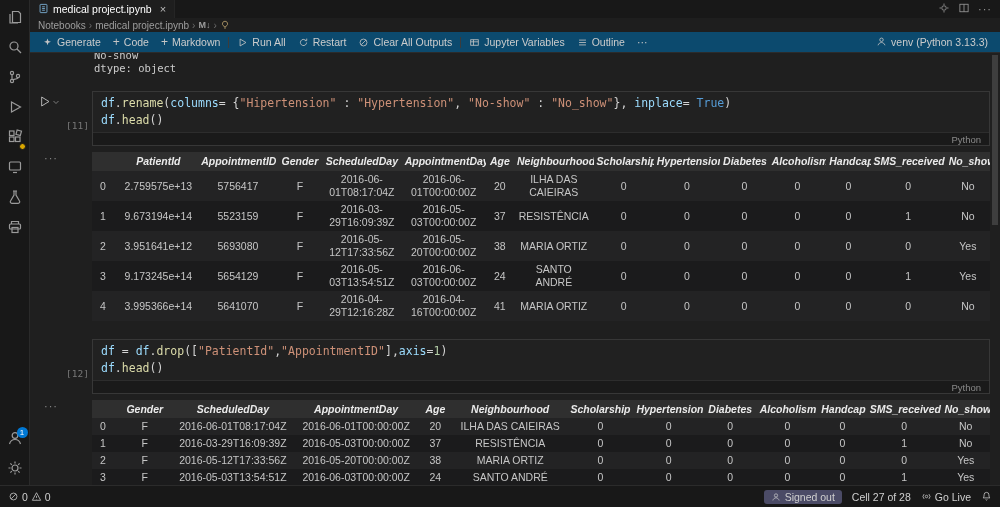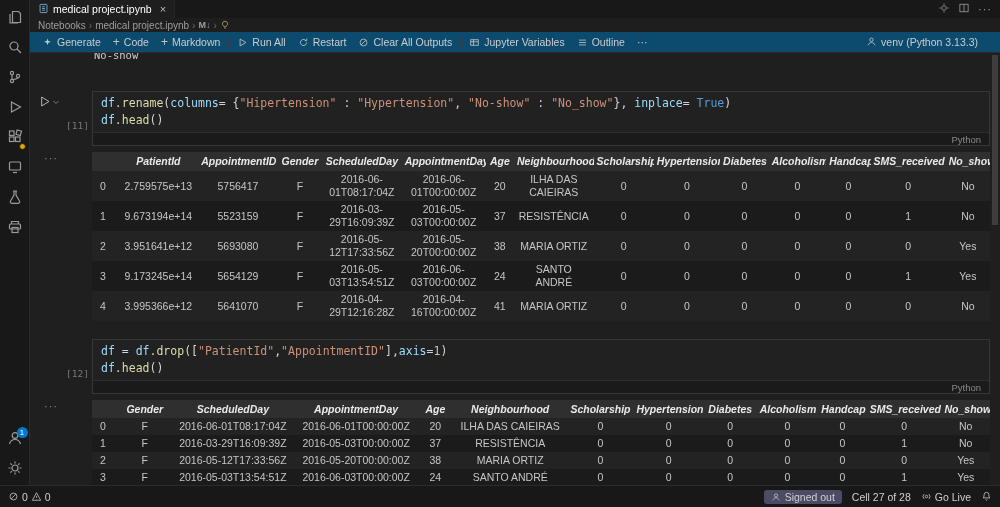--- a/index.html
+++ b/index.html
@@ -41,21 +41,21 @@
   .bulb svg { stroke:#d7ba7d; fill:none; stroke-width:1.1; display:block; }
 
   
   .nb-toolbar { height:21px; flex:0 0 21px; background:#0c4a6e; border-bottom:1px solid #2b2b2b;
     display:flex; align-items:center; padding-left:6px; color:#cccccc; font-size:10.5px; }
   .tb-item { display:flex; align-items:center; gap:4px; padding:0 6px; height:100%; cursor:pointer;
     white-space:nowrap; }
   .tb-item svg { stroke:#c5c5c5; fill:none; stroke-width:1.2; display:block; }
   .tb-plus { color:#c5c5c5; font-size:12px; line-height:10px; }
   .tb-div { width:1px; height:11px; background:#3c3c3c; margin:0 2px; }
-  .kernel-item { margin-left:auto; display:flex; align-items:center; gap:4px; padding-right:22px;
+  .kernel-item { margin-left:auto; display:flex; align-items:center; gap:4px; padding-right:12px;
     color:#cccccc; font-size:10.5px; cursor:pointer; }
   .kernel-item svg { stroke:#c5c5c5; fill:none; stroke-width:1.2; }
 
   
   .nb-main { flex:1; background:#1f1f1f; position:relative; overflow:hidden; }
   .stray-output { height:24px; overflow:hidden; padding-left:64px;
     font-family:"DejaVu Sans Mono", monospace; font-size:10.5px; color:#cccccc; line-height:13px; }
   .stray-output .so-line:first-child { margin-top:-4px; }
 
   .cell { margin:0 10px 0 0; }
@@ -293,20 +293,21 @@
               <path d="M3 13.5c.8-2.6 2.8-4 5-4s4.2 1.4 5 4"></path>
             </svg></span>
         <span>venv (Python 3.13.3)</span>
       </div>
     </div>
 
     <div class="nb-main">
 
       <div class="stray-output">
         <div class="so-line">No-show</div>
+        <div class="so-line">dtype: object</div>
       </div>
 
       <div class="cell" style="margin-top:14px;">
         <div class="cell-top">
           <div class="run-btn">
             <svg width="13" height="13" viewBox="0 0 16 16">
                 <path d="M4.5 2.5v11l9-5.5z"></path>
               </svg>
             <svg width="8" height="8" viewBox="0 0 16 16">
                 <path d="M3 6l5 5 5-5"></path>
@@ -406,21 +407,21 @@
                   <td>0</td>
                   <td>0</td>
                   <td>0</td>
                   <td>0</td>
                   <td>0</td>
                   <td>1</td>
                   <td>Yes</td>
                 </tr>
                 <tr>
                   <td>4</td>
-                  <td>3.995366e+12</td>
+                  <td>3.995366e+14</td>
                   <td>5641070</td>
                   <td>F</td>
                   <td>2016-04-29T12:16:28Z</td>
                   <td>2016-04-16T00:00:00Z</td>
                   <td>41</td>
                   <td>MARIA ORTIZ</td>
                   <td>0</td>
                   <td>0</td>
                   <td>0</td>
                   <td>0</td>

